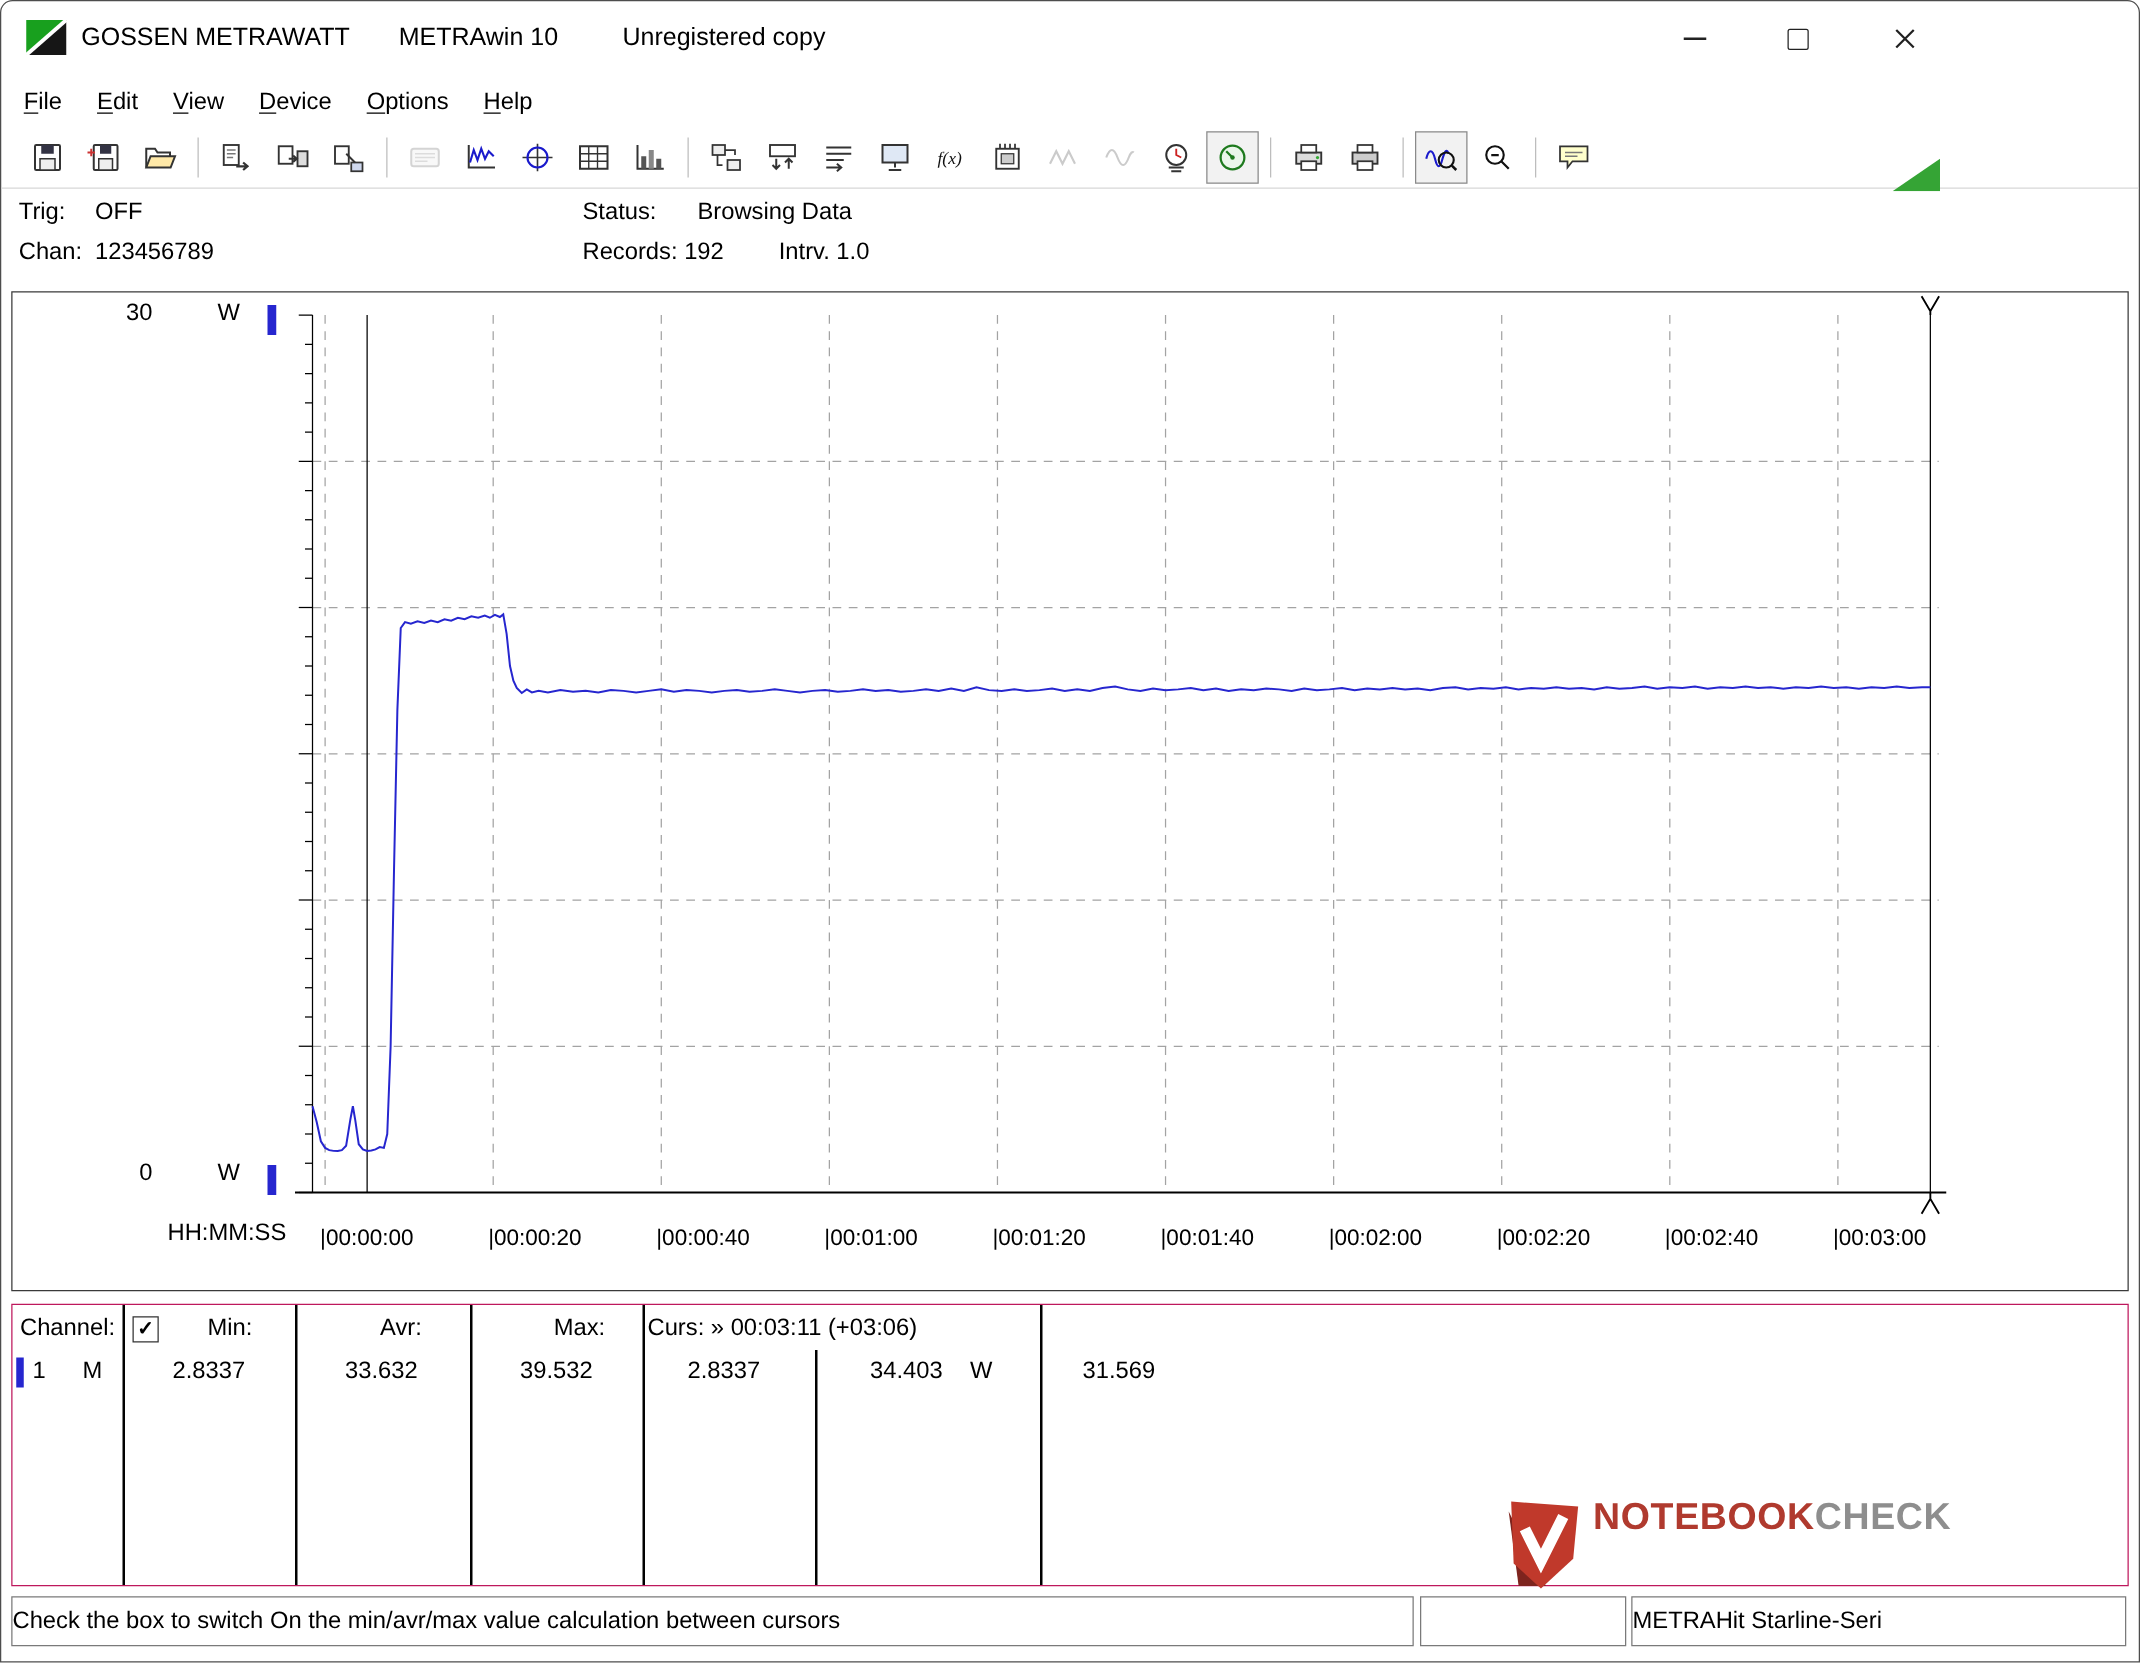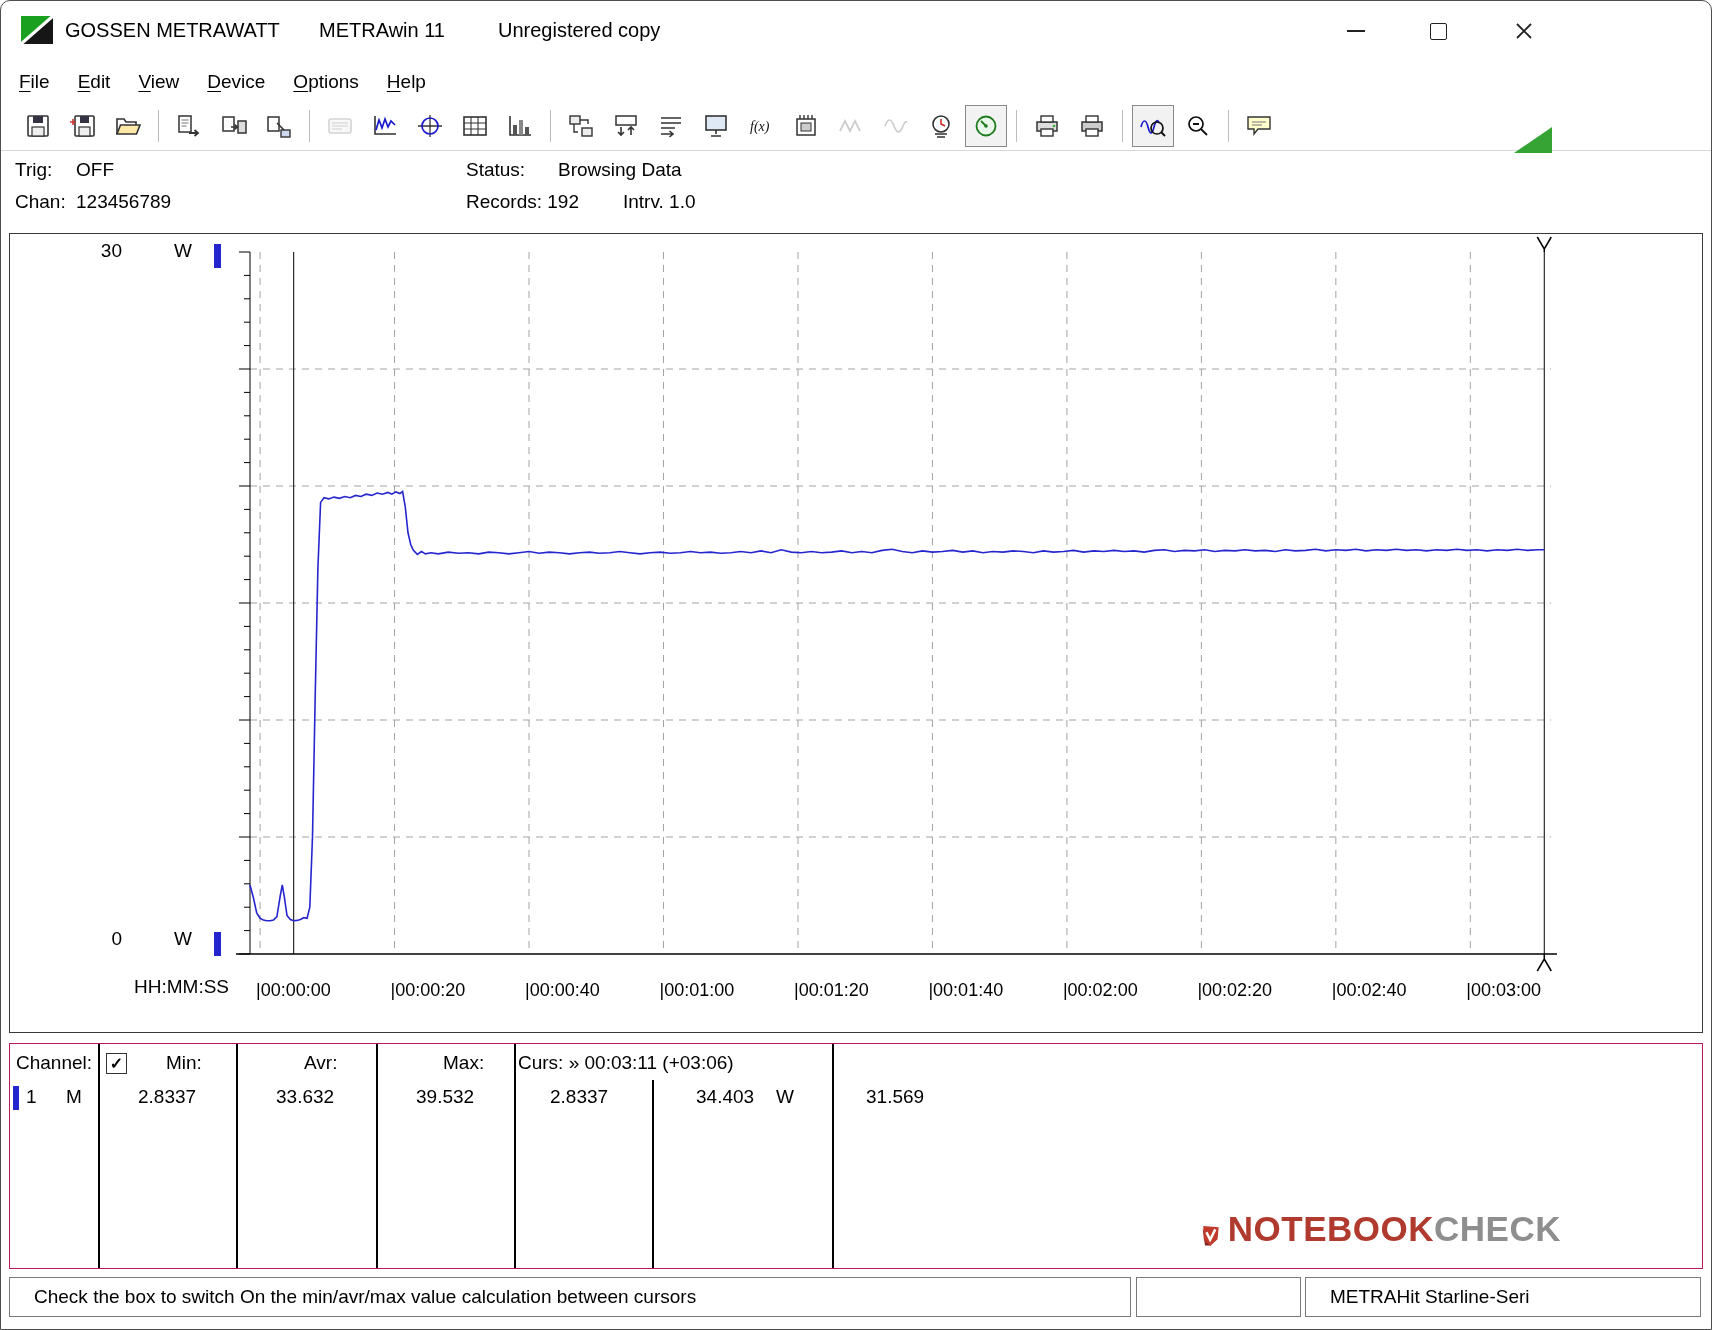--- a/index.html
+++ b/index.html
@@ -42,44 +42,44 @@
   .table-panel{left:8px;top:1042px;width:1694px;height:226px;border:1px solid #be185d;box-sizing:border-box;background:#fff;}
   .tcell{font-size:19px;white-space:nowrap;}
   .vsep{position:absolute;top:0;bottom:0;width:2px;background:#000;}
   .vsep.partial{top:36px;}
   .checkbox{width:19px;height:19px;border:1.5px solid #333;background:#fff;display:flex;align-items:center;justify-content:center;
     font-size:16px;font-weight:bold;line-height:1;}
   .rowmark{width:6px;height:24px;background:#1a1aee;}
 
   
   .statusbar{left:8px;top:1276px;width:1694px;height:42px;}
-  .sb-box{top:0;height:40px;border:1px solid #7a7a7a;box-sizing:border-box;display:flex;align-items:center;padding:0 24px;
+  .sb-box{top:0;height:40px;border:1px solid #7a7a7a;box-sizing:border-box;display:flex;align-items:center;padding:0 0;
     font-size:19px;white-space:nowrap;overflow:hidden;}
 
   
   .watermark{left:1200px;top:1196px;width:360px;height:84px;z-index:40;display:flex;align-items:flex-start;}
-  .wm-text{font-size:35px;font-weight:bold;letter-spacing:.5px;margin-left:8px;margin-top:12px;white-space:nowrap;text-align:center;}
+  .wm-text{font-size:30px;font-weight:bold;letter-spacing:.5px;margin-left:8px;margin-top:0;white-space:nowrap;text-align:center;}
   .wm-red{color:#b03a2e;}
   .wm-gray{color:#8e8e8e;}
 </style>
 </head>
 <body>
 
 <div class="window">
 
   <div class="abs titlebar">
     <span class="abs" style="left:18px;top:13px;">
       <svg width="36" height="32" viewBox="0 0 36 32">
         <polygon points="2,2 34,2 2,30" fill="#18a01e"></polygon>
         <polygon points="34,2 34,30 2,30" fill="#161616"></polygon>
         <path d="M34 2 L2 30" stroke="#fff" stroke-width="3"></path>
       </svg>
     </span>
     <span class="abs title-text" style="left:64px;">GOSSEN METRAWATT</span>
-    <span class="abs title-text" style="left:318px;">METRAwin 11</span>
+    <span class="abs title-text" style="left:318px;">METRAwin 10</span>
     <span class="abs title-text" style="left:497px;">Unregistered copy</span>
     <div class="abs winbtn" style="left:1332px;">
         <div class="min-glyph"></div>
       </div>
     <div class="abs winbtn" style="left:1414px;">
         <div class="max-glyph"></div>
       </div>
     <div class="abs winbtn" style="left:1500px;">
       <svg width="18" height="18" viewBox="0 0 18 18">
         <path d="M2 2 L16 16 M16 2 L2 16" stroke="#222" stroke-width="1.8"></path>

